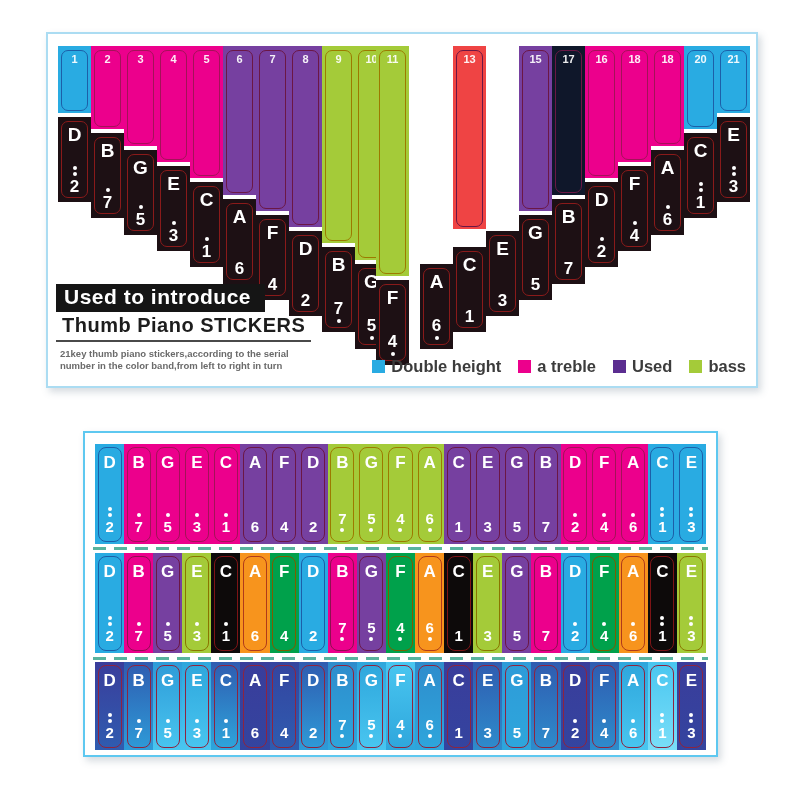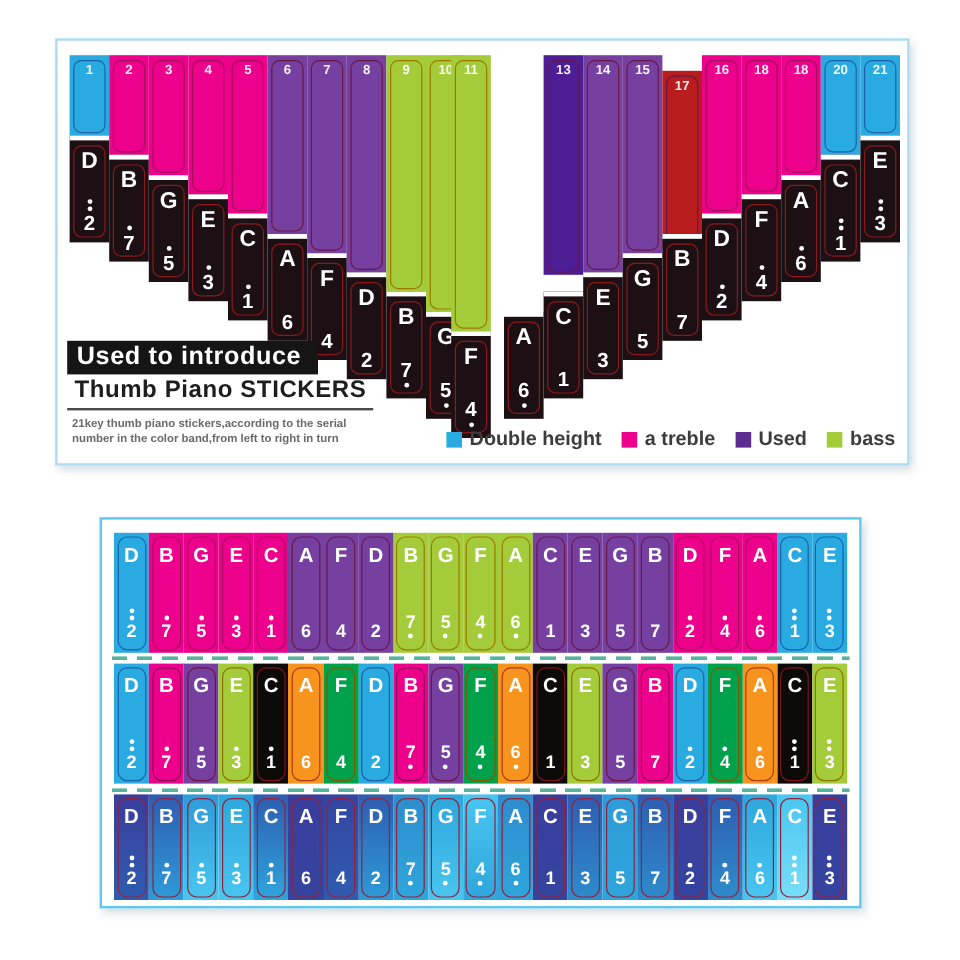--- a/index.html
+++ b/index.html
@@ -231,37 +231,33 @@
             <div class="keyletter">A</div>
             <div class="numblock">
               <div class="num">6</div>
               <div class="dots">
                 <div class="dot"></div>
               </div>
             </div>
           </div>
         </div>
         <div class="vcol" style="left: 405px;">
-          <div class="band" style="background: #4c1d95; height: 183px;">
+          <div class="band" style="background: #ef4444; height: 183px;">
             <div class="band-outline" style="border-color: rgb(107, 23, 69);"></div>
             <div class="band-num">13</div>
           </div>
           <div class="vkey" style="top: 209px; background: rgb(29, 16, 20);">
             <div class="key-outline" style="border-color: rgb(138, 26, 26);"></div>
             <div class="keyletter">C</div>
             <div class="numblock">
               <div class="num">1</div>
             </div>
           </div>
         </div>
         <div class="vcol" style="left: 438px;">
-          <div class="band" style="background: rgb(118, 64, 160); height: 181px;">
-            <div class="band-outline" style="border-color: rgb(107, 23, 69);"></div>
-            <div class="band-num">14</div>
-          </div>
           <div class="vkey" style="top: 193px; background: rgb(29, 16, 20);">
             <div class="key-outline" style="border-color: rgb(138, 26, 26);"></div>
             <div class="keyletter">E</div>
             <div class="numblock">
               <div class="num">3</div>
             </div>
           </div>
         </div>
         <div class="vcol" style="left: 471px;">
           <div class="band" style="background: rgb(118, 64, 160); height: 165px;">
@@ -270,21 +266,21 @@
           </div>
           <div class="vkey" style="top: 177px; background: rgb(29, 16, 20);">
             <div class="key-outline" style="border-color: rgb(138, 26, 26);"></div>
             <div class="keyletter">G</div>
             <div class="numblock">
               <div class="num">5</div>
             </div>
           </div>
         </div>
         <div class="vcol" style="left: 504px;">
-          <div class="band" style="background: #b91c1c; height: 149px; margin-top: 13px;">
+          <div class="band" style="background: #0f172a; height: 149px;">
             <div class="band-outline" style="border-color: rgb(107, 23, 69);"></div>
             <div class="band-num">17</div>
           </div>
           <div class="vkey" style="top: 161px; background: rgb(29, 16, 20);">
             <div class="key-outline" style="border-color: rgb(138, 26, 26);"></div>
             <div class="keyletter">B</div>
             <div class="numblock">
               <div class="num">7</div>
             </div>
           </div>

